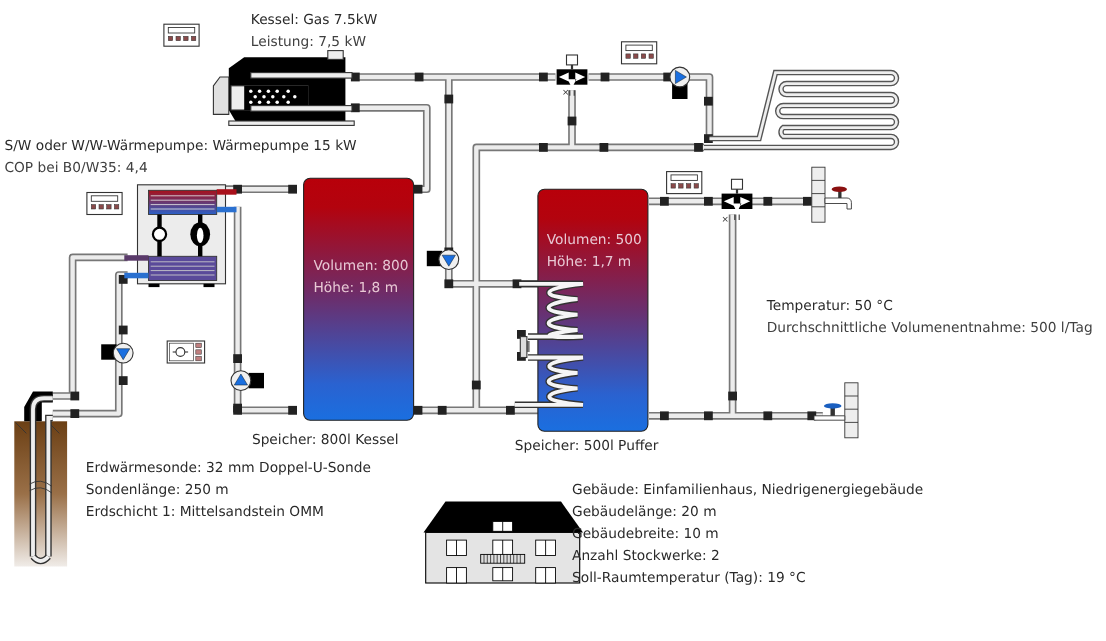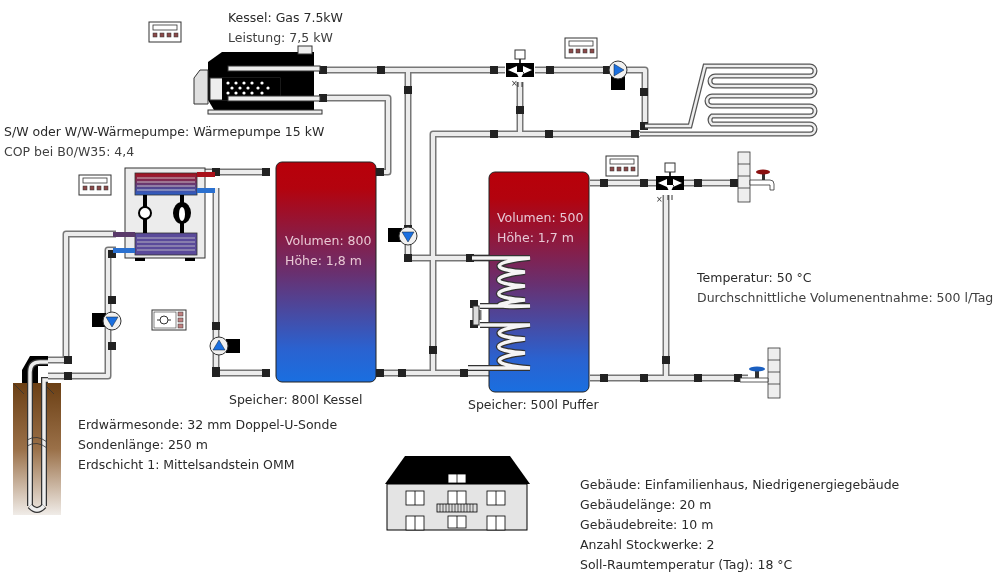--- a/index.html
+++ b/index.html
@@ -382,19 +382,19 @@
   <div>Temperatur: 50 °C</div>
   <div class="muted">Durchschnittliche Volumenentnahme: 500 l/Tag</div>
 </div>
 
 <div class="lbl" style="left:78px;top:415px;">
   <div>Erdwärmesonde: 32 mm Doppel-U-Sonde</div>
   <div>Sondenlänge: 250 m</div>
   <div>Erdschicht 1: Mittelsandstein OMM</div>
 </div>
 
-<div class="lbl" style="left:580px;top:435px;margin-top:40px;">
+<div class="lbl" style="left:520px;top:435px;">
   <div>Gebäude: Einfamilienhaus, Niedrigenergiegebäude</div>
   <div>Gebäudelänge: 20 m</div>
   <div>Gebäudebreite: 10 m</div>
   <div>Anzahl Stockwerke: 2</div>
-  <div>Soll-Raumtemperatur (Tag): 18 °C</div>
+  <div>Soll-Raumtemperatur (Tag): 19 °C</div>
 </div>
 
 </body></html>

